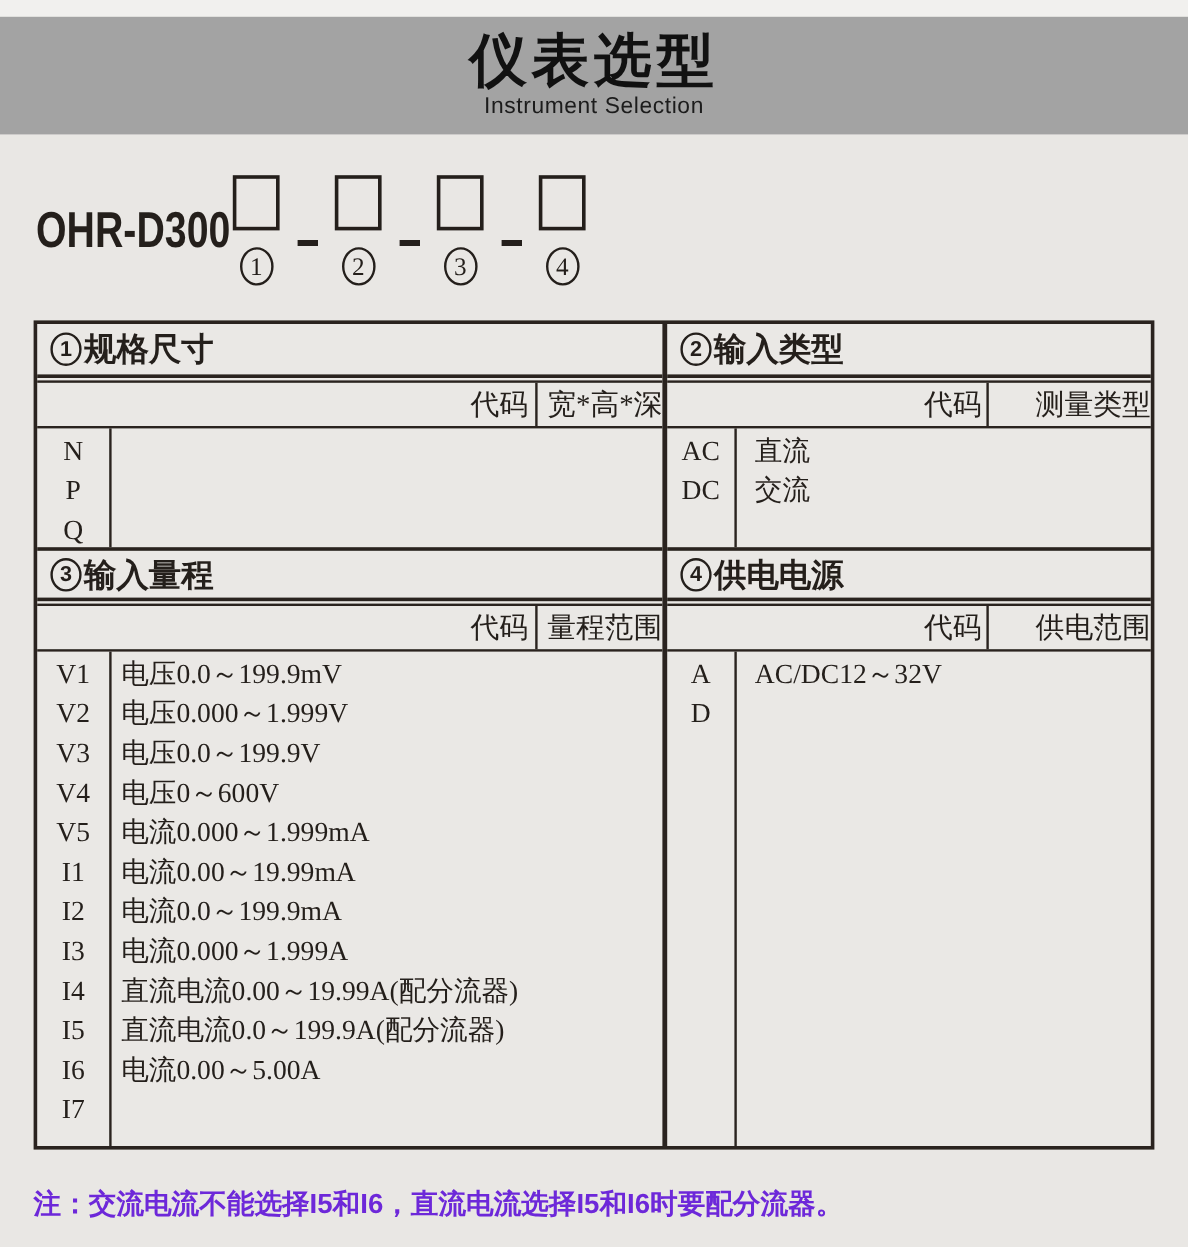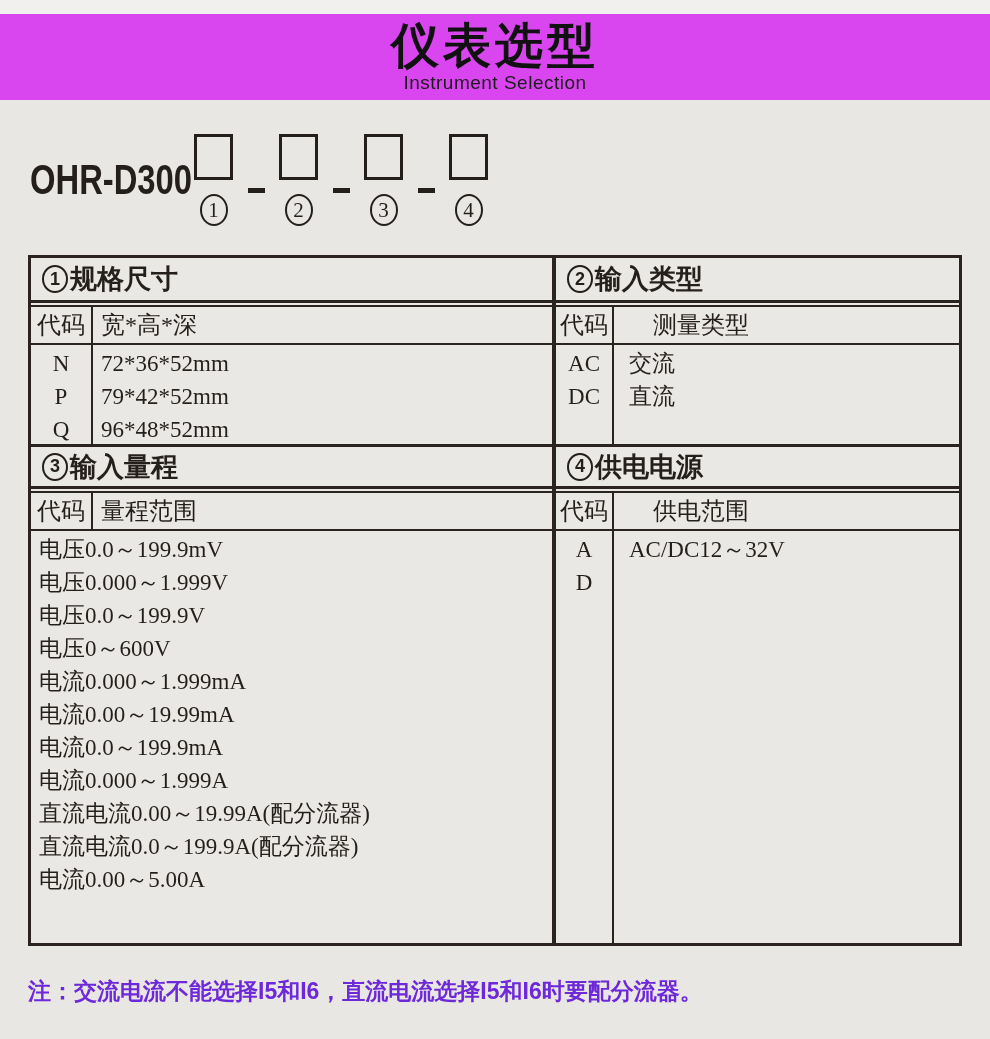--- a/index.html
+++ b/index.html
@@ -5,21 +5,21 @@
   * { margin:0; padding:0; box-sizing:border-box; }
   html,body { width:990px; height:1039px; }
   body {
     background:#e9e7e4;
     color:#241f1b;
     font-family:"Liberation Serif","DejaVu Serif",serif;
     overflow:hidden;
   }
   .top-strip { height:14px; background:#f1f0ee; }
   .banner {
-    height:86px; background:#d946ef;
+    height:98px; background:#a3a3a3;
     display:flex; flex-direction:column; align-items:center; justify-content:center;
   }
   .banner-title {
     font-family:"Liberation Sans","DejaVu Sans",sans-serif;
     font-weight:bold; font-size:48px; letter-spacing:4px; line-height:1.1; color:#111;
   }
   .banner-sub {
     font-family:"Liberation Sans","DejaVu Sans",sans-serif;
     font-size:19px; color:#1c1c1c; margin-top:0px; letter-spacing:0.5px;
   }
@@ -57,21 +57,21 @@
     font-family:"Liberation Sans","DejaVu Sans",sans-serif; font-weight:bold; font-size:27px;
   }
   .sec-title.second { border-top:3px solid #2a231f; }
   .circ-s {
     width:26px; height:28px; flex:0 0 26px; border:2.5px solid #241f1b; border-radius:50%;
     display:flex; align-items:center; justify-content:center;
     font-size:18px; margin-right:2px;
   }
   .dline { height:4px; flex:0 0 4px; border-bottom:2px solid #2a231f; }
 
-  .subhead { height:38px; flex:0 0 38px; border-bottom:2px solid #2a231f; display:flex; font-size:24px; }
+  .subhead { height:38px; flex:0 0 38px; border-bottom:2px solid #2a231f; display:flex; font-size:24px;justify-content:flex-end; }
   .hc { display:flex; align-items:center; justify-content:center; border-right:2px solid #2a231f; }
   .hv { display:flex; align-items:center; }
   .half.left  .hc { width:62px; flex:0 0 62px; }
   .half.right .hc { width:58px; flex:0 0 58px; }
   .half.left  .hv { padding-left:8px;font-family:Liberation Serif, serif; }
   .half.right .hv { padding-left:15px;margin-left:24px; }
 
   .rows { display:flex; }
   .rows.fixed-a { height:99px; flex:0 0 99px; }
   .rows.fill-b { flex:1; }
@@ -137,37 +137,46 @@
       <div class="subhead">
         <div class="hc">代码</div>
         <div class="hv">宽*高*深</div>
       </div>
       <div class="rows fixed-a">
         <div class="codes">
           <div>N</div>
           <div>P</div>
           <div>Q</div>
         </div>
-        <div class="vals">
-          <div>72*36*52mm</div>
-          <div>79*42*52mm</div>
-          <div>96*48*52mm</div>
-        </div>
       </div>
 
       <div class="sec-title second">
         <span class="circ-s">3</span>
         <span>输入量程</span>
       </div>
       <div class="dline"></div>
       <div class="subhead">
         <div class="hc">代码</div>
         <div class="hv">量程范围</div>
       </div>
       <div class="rows fill-b">
+        <div class="codes">
+          <div>V1</div>
+          <div>V2</div>
+          <div>V3</div>
+          <div>V4</div>
+          <div>V5</div>
+          <div>I1</div>
+          <div>I2</div>
+          <div>I3</div>
+          <div>I4</div>
+          <div>I5</div>
+          <div>I6</div>
+          <div>I7</div>
+        </div>
         <div class="vals">
           <div>电压0.0～199.9mV</div>
           <div>电压0.000～1.999V</div>
           <div>电压0.0～199.9V</div>
           <div>电压0～600V</div>
           <div>电流0.000～1.999mA</div>
           <div>电流0.00～19.99mA</div>
           <div>电流0.0～199.9mA</div>
           <div>电流0.000～1.999A</div>
           <div>直流电流0.00～19.99A(配分流器)</div>
@@ -187,22 +196,22 @@
       <div class="subhead">
         <div class="hc">代码</div>
         <div class="hv">测量类型</div>
       </div>
       <div class="rows fixed-a">
         <div class="codes">
           <div>AC</div>
           <div>DC</div>
         </div>
         <div class="vals">
+          <div>直流</div>
           <div>交流</div>
-          <div>直流</div>
         </div>
       </div>
 
       <div class="sec-title second">
         <span class="circ-s">4</span>
         <span>供电电源</span>
       </div>
       <div class="dline"></div>
       <div class="subhead">
         <div class="hc">代码</div>

